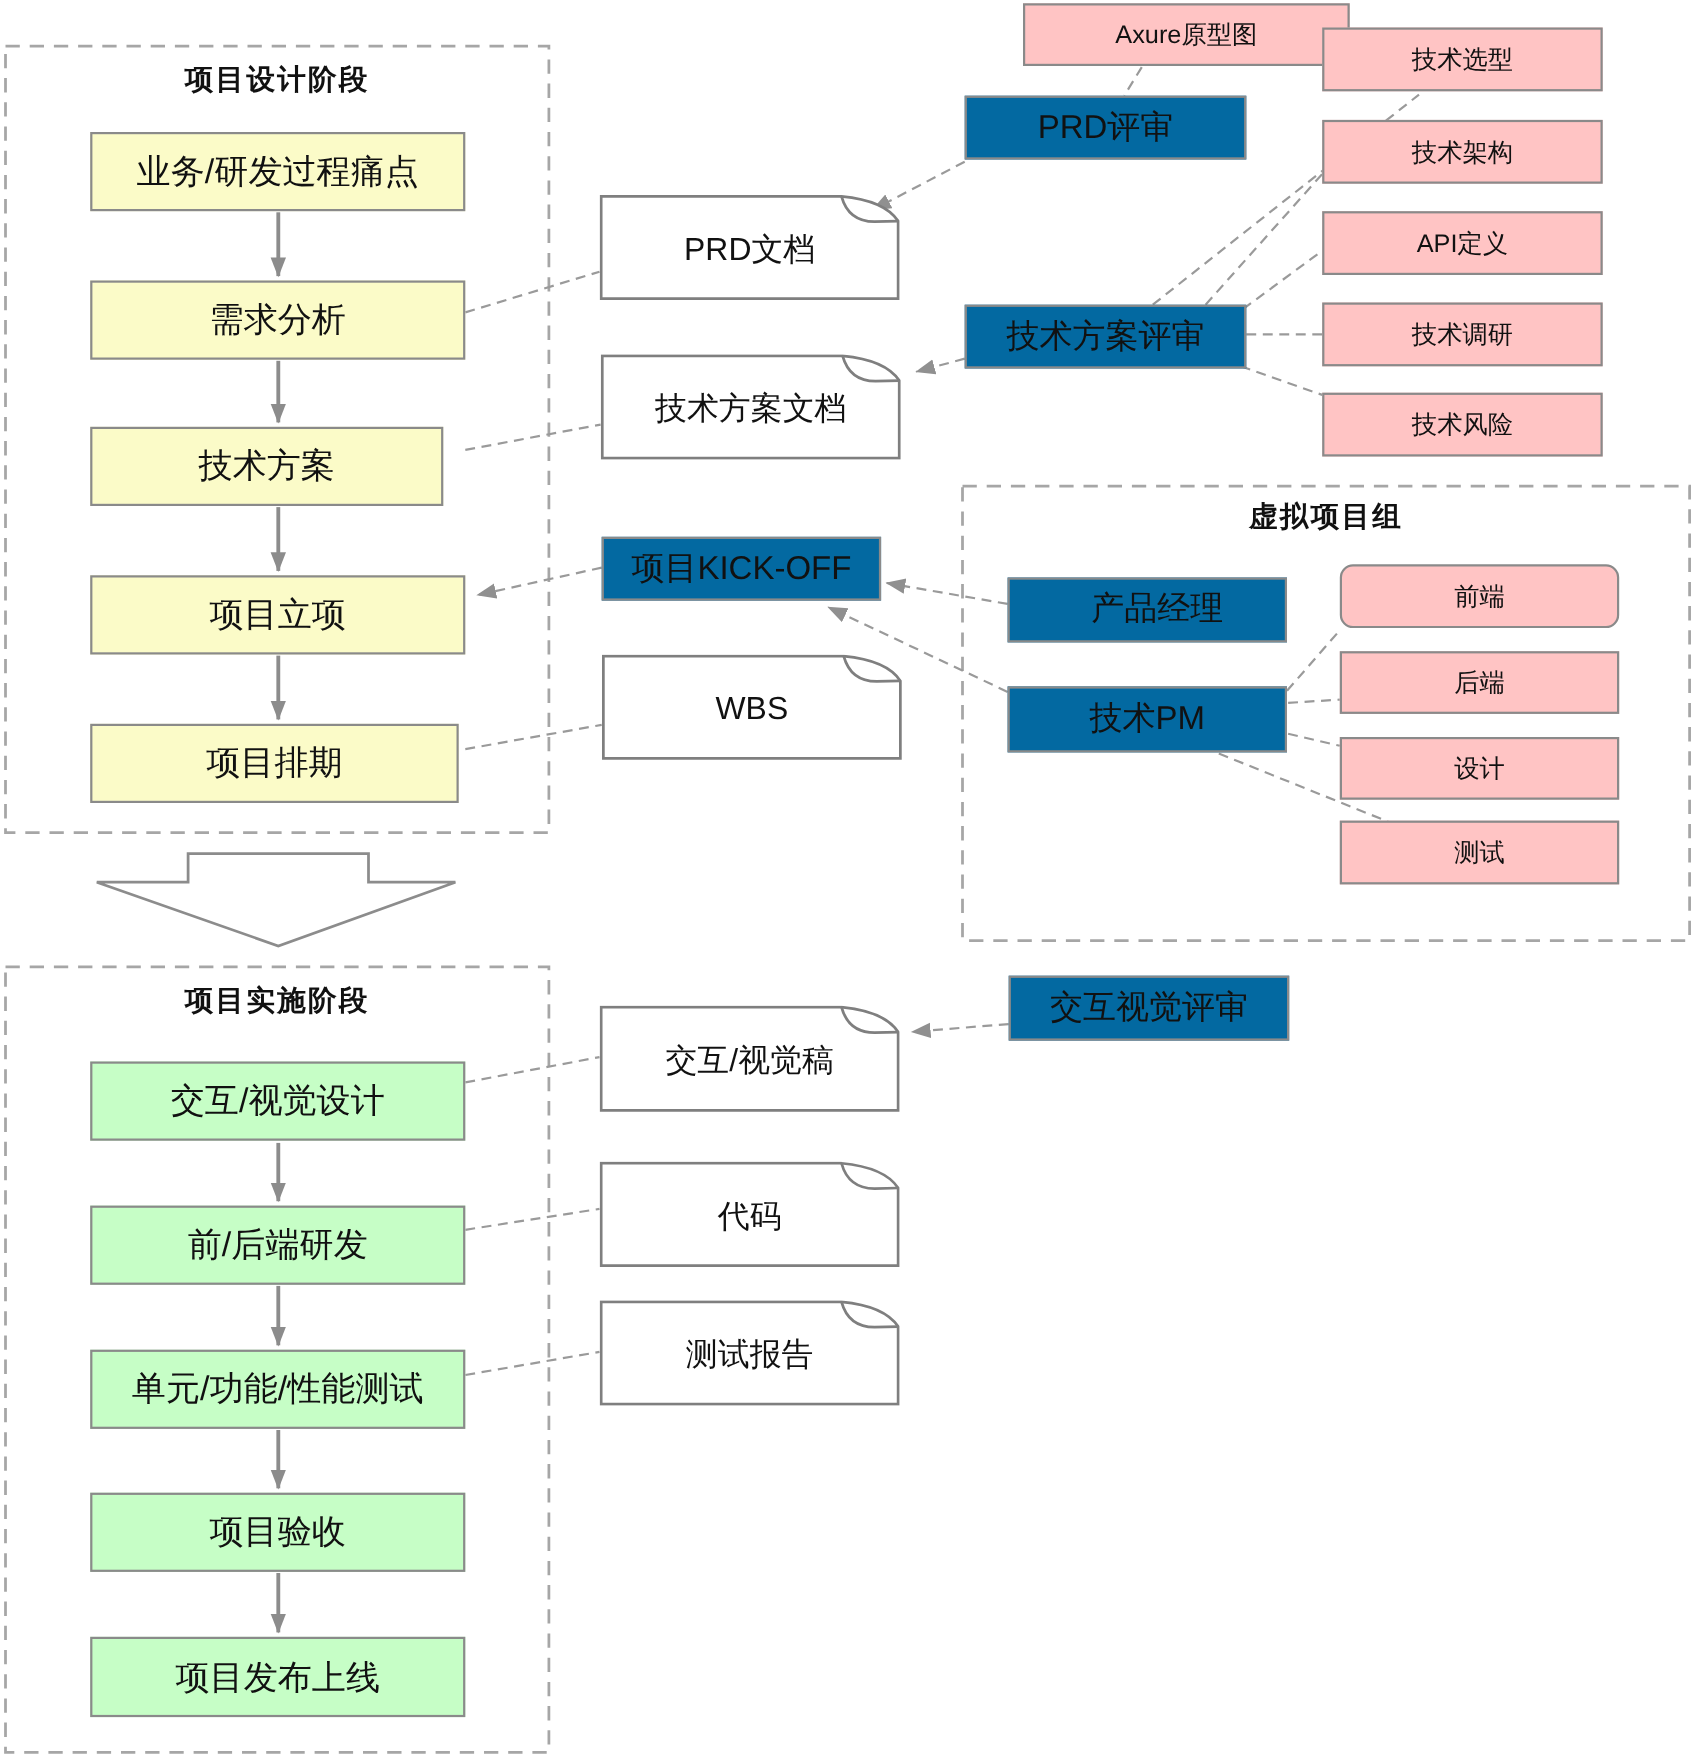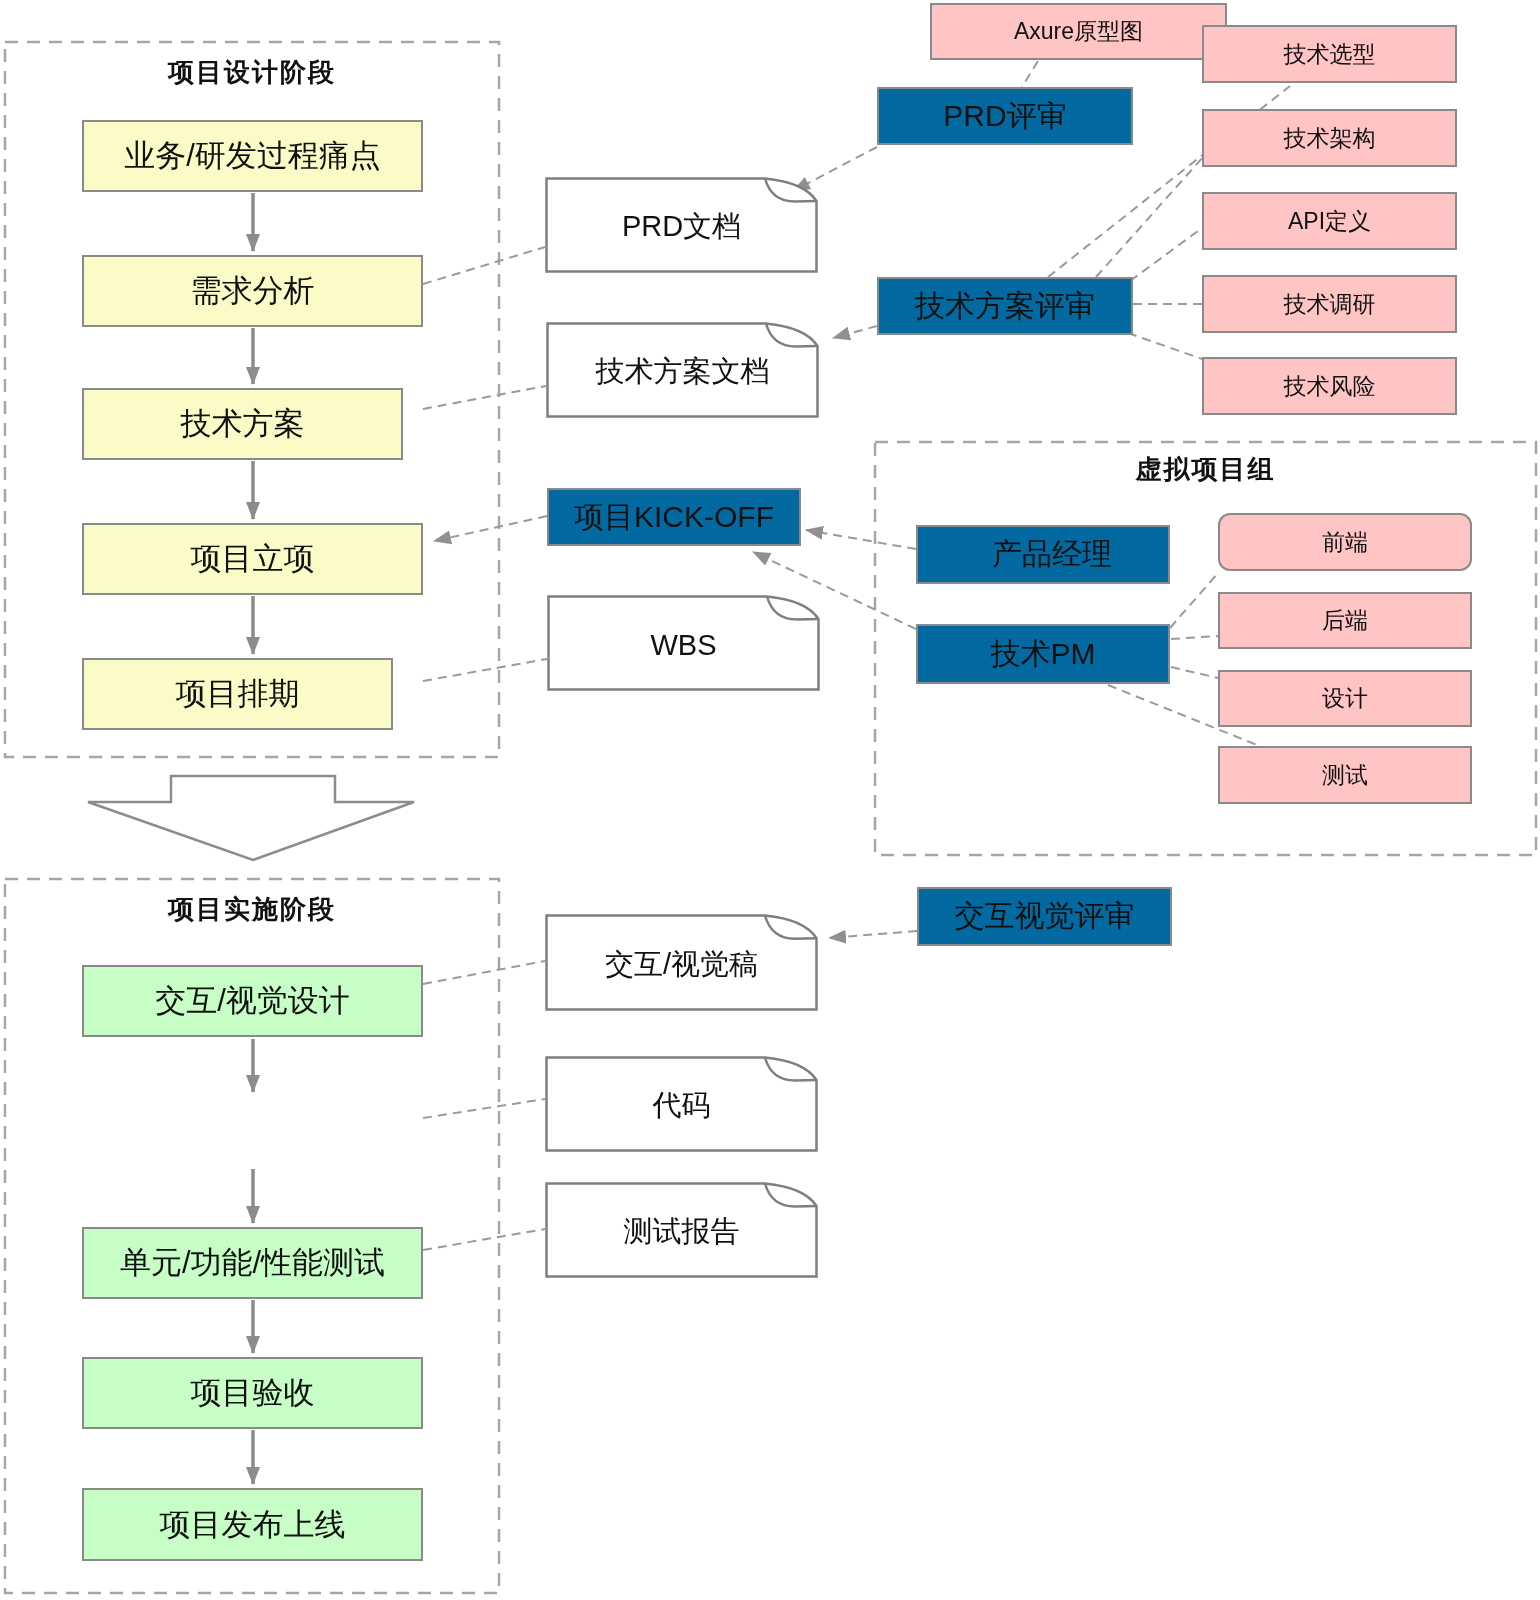--- a/index.html
+++ b/index.html
@@ -93,23 +93,24 @@
   </svg>
 
   <div class="group-title" style="left:5px;top:55px;width:494px;">项目设计阶段</div>
   <div class="group-title" style="left:5px;top:892px;width:494px;">项目实施阶段</div>
   <div class="group-title" style="left:875px;top:452px;width:661px;">虚拟项目组</div>
 
   <div class="box yellow" style="left:82px;top:120px;width:341px;height:72px;">业务/研发过程痛点</div>
   <div class="box yellow" style="left:82px;top:255px;width:341px;height:72px;">需求分析</div>
   <div class="box yellow" style="left:82px;top:388px;width:321px;height:72px;">技术方案</div>
   <div class="box yellow" style="left:82px;top:523px;width:341px;height:72px;">项目立项</div>
-  <div class="box yellow" style="left:82px;top:658px;width:311px;height:72px;">项目排期</div>
+  <div class="box yellow" style="left:82px;top:658px;width:335px;height:72px;">项目排期</div>
 
   <div class="box green" style="left:82px;top:965px;width:341px;height:72px;">交互/视觉设计</div>
+  <div class="box green" style="left:82px;top:1096px;width:341px;height:72px;">前/后端研发</div>
   <div class="box green" style="left:82px;top:1227px;width:341px;height:72px;">单元/功能/性能测试</div>
   <div class="box green" style="left:82px;top:1357px;width:341px;height:72px;">项目验收</div>
   <div class="box green" style="left:82px;top:1488px;width:341px;height:73px;">项目发布上线</div>
 
   <div class="doc" style="left:545px;top:177px;width:273px;height:96px;">
     <svg viewBox="0 0 273 96" preserveAspectRatio="none">
       <path d="M1.5,1.5 L220,1.5 C246,4 263,11 271.5,24 L271.5,94.5 L1.5,94.5 Z" fill="#ffffff" stroke="#7f7f7f" stroke-width="2.5"></path>
       <path d="M220,1.5 C224,16 234,24.5 250,24.5 L271.5,24" fill="none" stroke="#7f7f7f" stroke-width="2.5"></path>
     </svg>
     <span class="label">PRD文档</span>

